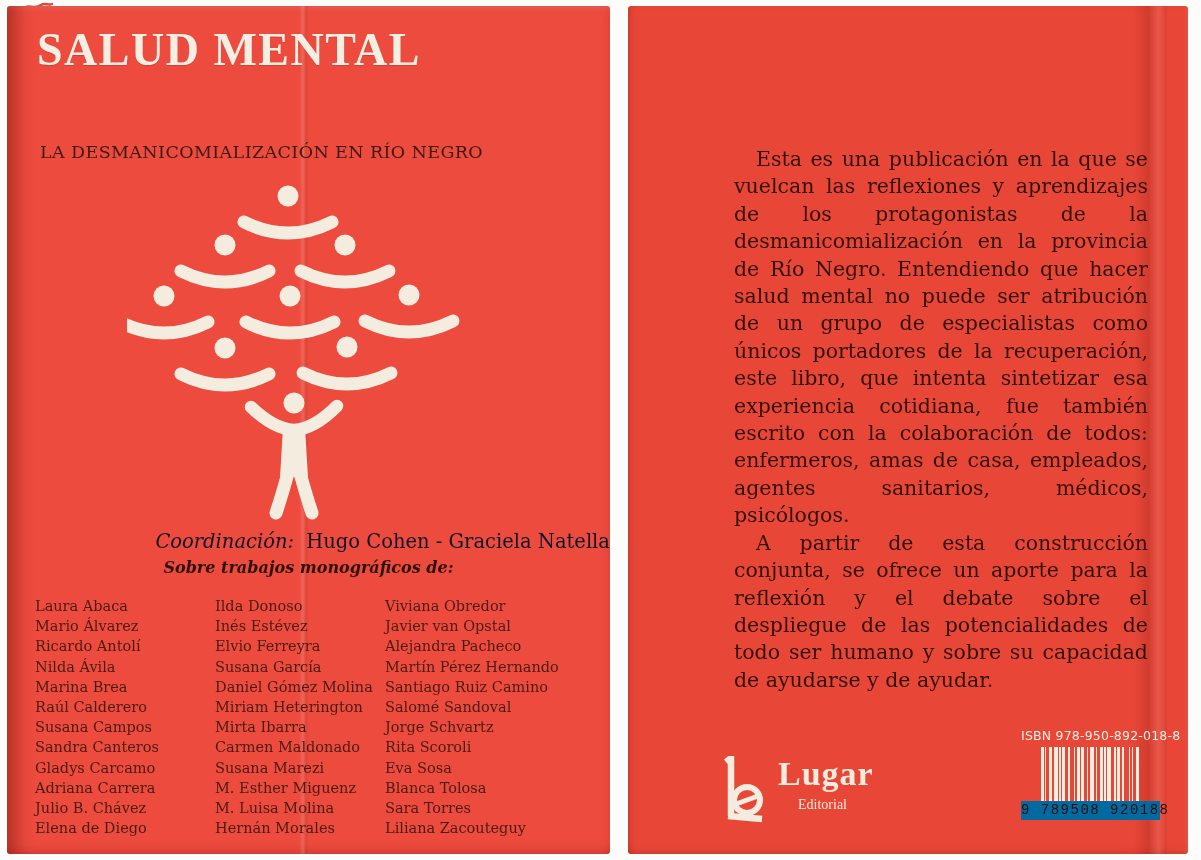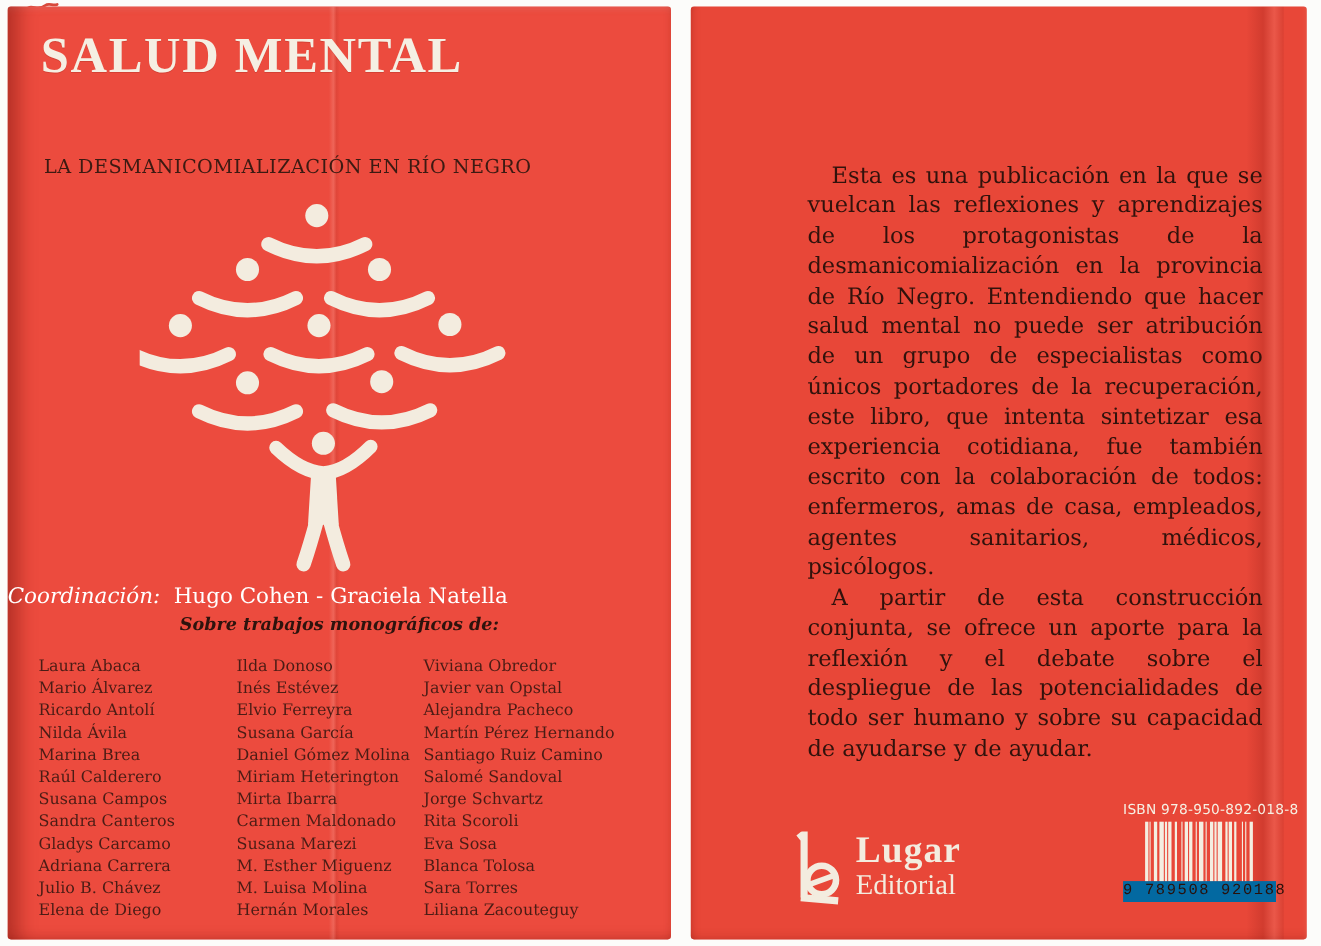--- a/index.html
+++ b/index.html
@@ -22,22 +22,22 @@
       background:linear-gradient(90deg,rgba(120,15,10,0),rgba(120,15,10,.20) 45%,rgba(255,235,225,.10) 75%,rgba(120,15,10,.12));}
 
   
   .title{position:absolute;left:30px;top:16px;color:#f5efe3;
          font-family:"Liberation Serif", serif;font-weight:bold;
          font-size:46px;line-height:55px;letter-spacing:1.5px;white-space:nowrap;
          text-shadow:0 1px 0 rgba(120,20,10,.2);}
   .subtitle{position:absolute;left:33px;top:136px;color:#3c1a12;
             font-size:17.5px;letter-spacing:.4px;white-space:nowrap;}
   .tree{position:absolute;left:120px;top:172px;}
-  .coord{position:absolute;left:0;top:524px;width:100%;text-align:left;
-         color:#ffffff;font-size:19.5px;white-space:nowrap;}
+  .coord{position:absolute;left:0;top:524px;width:100%;text-align:right;
+         color:#0f172a;font-size:19.5px;white-space:nowrap;}
   .coord .lbl{font-style:italic;}
   .coord .nms{margin-left:6px;}
   .mono{position:absolute;left:0;top:552px;width:100%;text-align:center;
         color:#2e130d;font-size:16px;font-style:italic;font-weight:bold;}
   .namecol{position:absolute;top:590px;color:#4a1c15;font-size:14.5px;}
   .namecol .name-item{line-height:20.2px;white-space:nowrap;}
   #col1{left:28px;} #col2{left:208px;} #col3{left:378px;}
 
   
   .blurb{position:absolute;left:106px;top:140px;width:414px;color:#31120c;
@@ -49,21 +49,21 @@
   .barcode{display:flex;align-items:stretch;height:54px;margin-top:4px;
            padding:0 4px;justify-content:center;}
   .bc-bar{background:#f4eee1;} .bc-gap{background:transparent;}
   .bc-num{margin-top:0;background:#0369a1;color:#2a100a;
           font-family:Liberation Mono, monospace;font-size:14px;letter-spacing:1.5px;
           line-height:19px;white-space:nowrap;}
   .logo{position:absolute;left:92px;top:750px;display:flex;align-items:flex-start;}
   .logo-text{margin-left:12px;color:#f3ecdf;}
   .logo-name{font-size:34px;line-height:36px;font-weight:bold;
              font-family:"Liberation Serif", serif;letter-spacing:1px;}
-  .logo-sub{font-size:26px;line-height:26px;font-family:"Liberation Serif", serif;}
+  .logo-sub{font-size:14px;line-height:26px;font-family:"Liberation Serif", serif;margin-left:20px;}
   .penmark{position:absolute;left:20px;top:0px;}
 </style>
 </head>
 <body>
 
 <div id="scan">
 
   <svg class="penmark" width="40" height="14">
     <path d="M2,10 C8,2 14,11 21,5 C25,2 28,6 32,4" stroke="#d84a3c" stroke-width="2.5" fill="none" stroke-linecap="round"></path>
   </svg>

